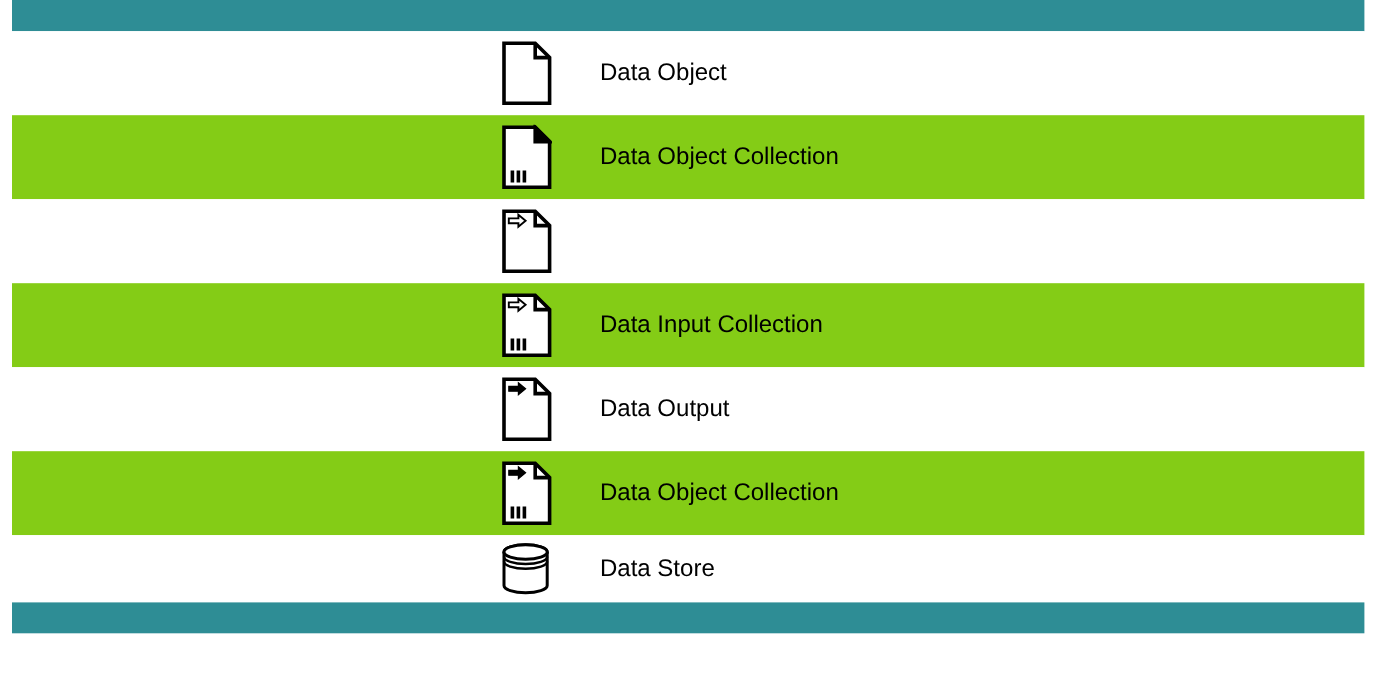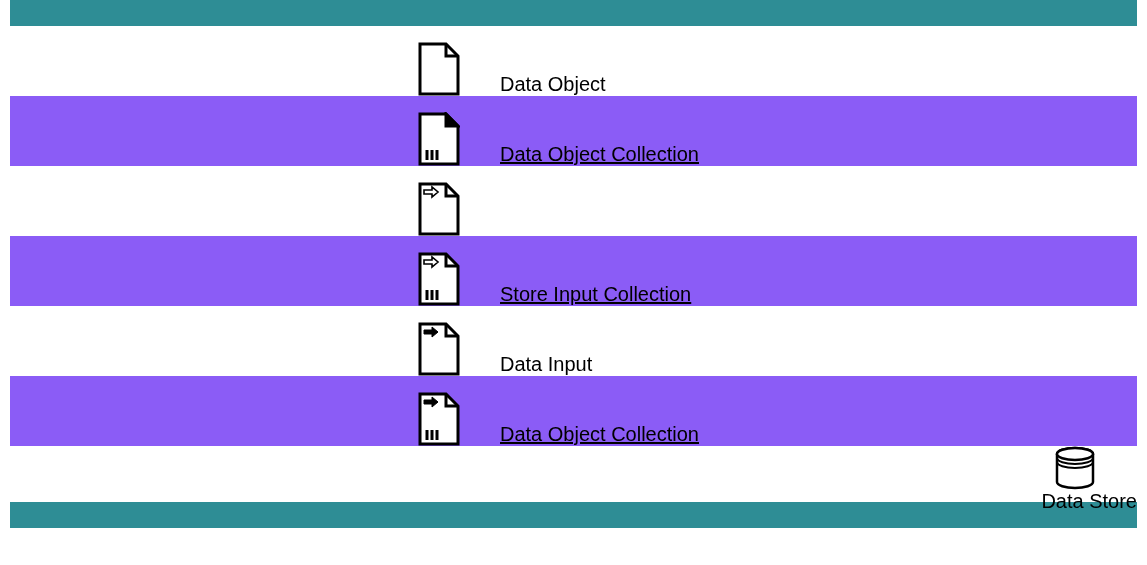--- a/index.html
+++ b/index.html
@@ -11,27 +11,26 @@
     color: #000;
     background: #fff;
   }
   .bar {
     height: 26px;
     background: #2e8d95;
     margin: 0 10px;
   }
   .row {
     display: flex;
-    align-items: flex-end;
+    align-items: center;
     height: 70px;
     margin: 0 10px;
   }
   .row.alt {
-    background: #8b5cf6;
-    text-decoration: underline;
+    background: #84cc16;
   }
   .row.plain {
     background: #ffffff;
   }
   .icon-cell {
     width: 490px;
     display: flex;
     justify-content: flex-end;
     align-items: center;
     padding-right: 40px;
@@ -95,53 +94,53 @@
       <svg width="42" height="54" viewBox="0 0 42 54">
         <path d="M2 2 H28 L40 14 V52 H2 Z" fill="#fff" stroke="#000" stroke-width="3"></path>
         <path d="M28 2 V14 H40" fill="none" stroke="#000" stroke-width="3"></path>
         <path d="M6 8 H14 V5 L20 10 L14 15 V12 H6 Z" fill="#fff" stroke="#000" stroke-width="1.6"></path>
         <line x1="9" y1="38" x2="9" y2="48" stroke="#000" stroke-width="3"></line>
         <line x1="14" y1="38" x2="14" y2="48" stroke="#000" stroke-width="3"></line>
         <line x1="19" y1="38" x2="19" y2="48" stroke="#000" stroke-width="3"></line>
       </svg>
     </span>
   </div>
-  <div class="label-cell">Store Input Collection</div>
+  <div class="label-cell">Data Input Collection</div>
 </div>
 
 <div class="row plain">
   <div class="icon-cell">
     <span>
       <svg width="42" height="54" viewBox="0 0 42 54">
         <path d="M2 2 H28 L40 14 V52 H2 Z" fill="#fff" stroke="#000" stroke-width="3"></path>
         <path d="M28 2 V14 H40" fill="none" stroke="#000" stroke-width="3"></path>
         <path d="M6 8 H14 V5 L20 10 L14 15 V12 H6 Z" fill="#000" stroke="#000" stroke-width="1"></path>
       </svg>
     </span>
   </div>
-  <div class="label-cell">Data Input</div>
+  <div class="label-cell">Data Output</div>
 </div>
 
 <div class="row alt">
   <div class="icon-cell">
     <span>
       <svg width="42" height="54" viewBox="0 0 42 54">
         <path d="M2 2 H28 L40 14 V52 H2 Z" fill="#fff" stroke="#000" stroke-width="3"></path>
         <path d="M28 2 V14 H40" fill="none" stroke="#000" stroke-width="3"></path>
         <path d="M6 8 H14 V5 L20 10 L14 15 V12 H6 Z" fill="#000" stroke="#000" stroke-width="1"></path>
         <line x1="9" y1="38" x2="9" y2="48" stroke="#000" stroke-width="3"></line>
         <line x1="14" y1="38" x2="14" y2="48" stroke="#000" stroke-width="3"></line>
         <line x1="19" y1="38" x2="19" y2="48" stroke="#000" stroke-width="3"></line>
       </svg>
     </span>
   </div>
   <div class="label-cell">Data Object Collection</div>
 </div>
 
-<div class="row plain" style="height:56px;flex-direction:column;">
+<div class="row plain" style="height:56px;">
   <div class="icon-cell">
     <span>
       <svg width="44" height="44" viewBox="0 0 44 44">
         <ellipse cx="22" cy="8" rx="18" ry="6" fill="#fff" stroke="#000" stroke-width="2.5"></ellipse>
         <path d="M4 8 V36 A18 6 0 0 0 40 36 V8" fill="#fff" stroke="#000" stroke-width="2.5"></path>
         <ellipse cx="22" cy="8" rx="18" ry="6" fill="#fff" stroke="#000" stroke-width="2.5"></ellipse>
         <path d="M4 12 A18 6 0 0 0 40 12" fill="none" stroke="#000" stroke-width="2"></path>
         <path d="M4 16 A18 6 0 0 0 40 16" fill="none" stroke="#000" stroke-width="2"></path>
       </svg>
     </span>

